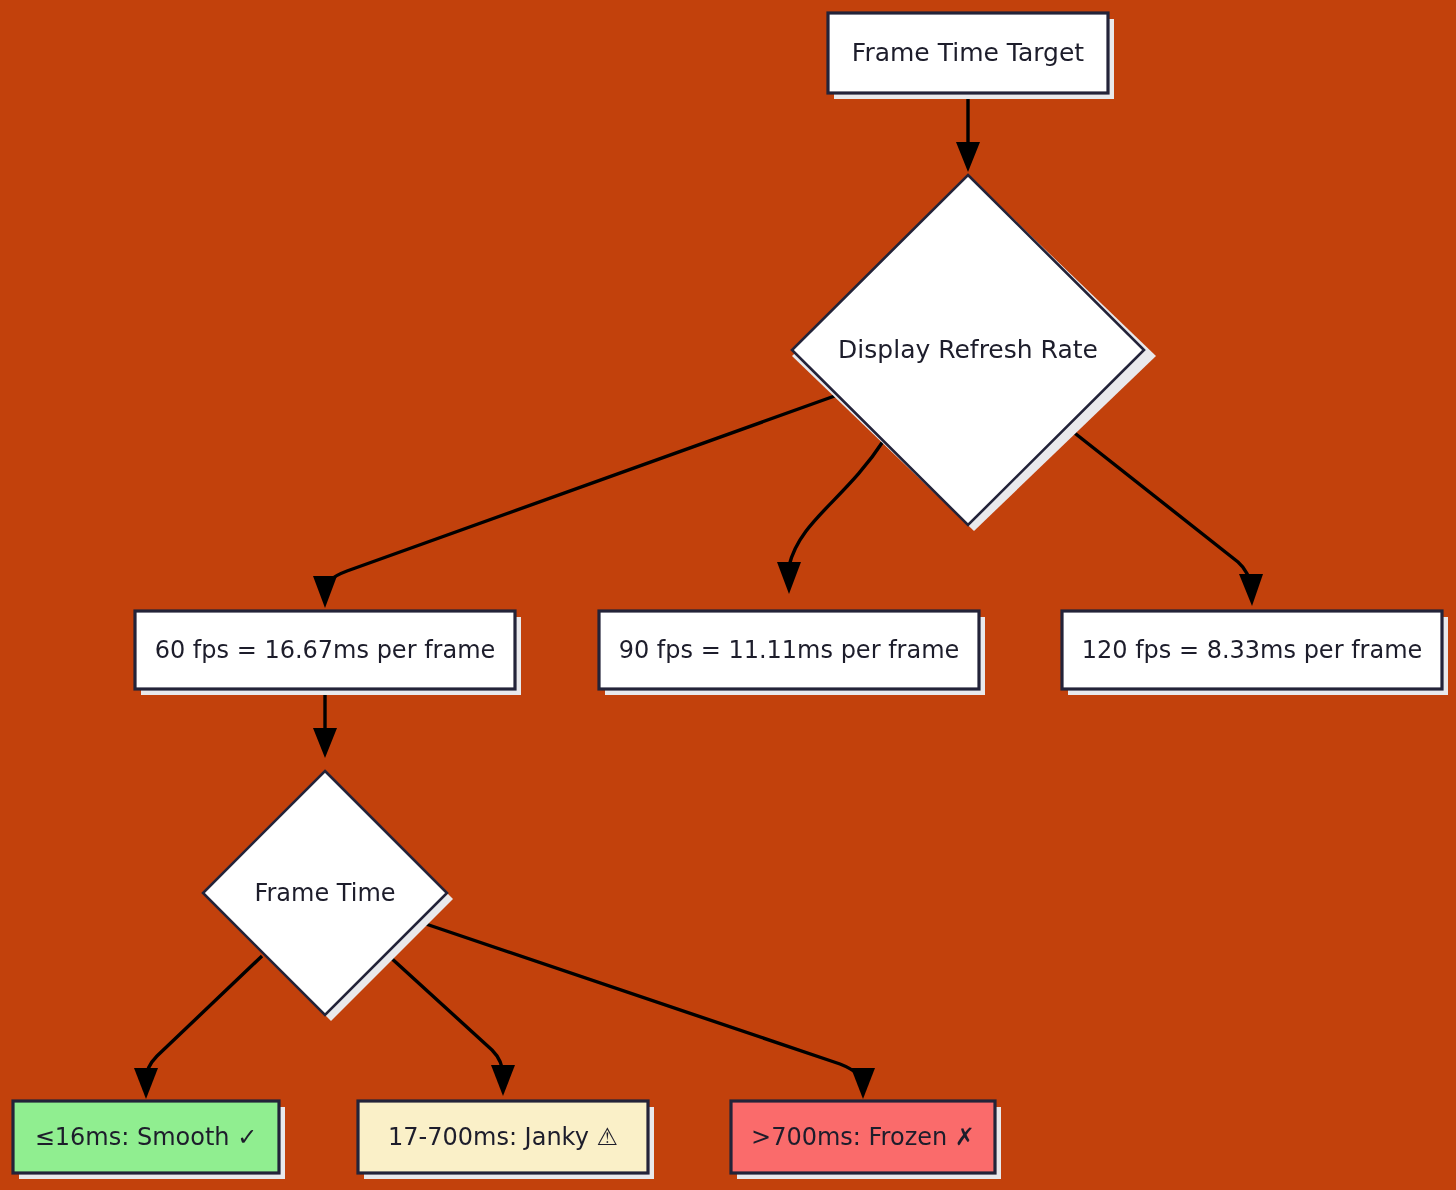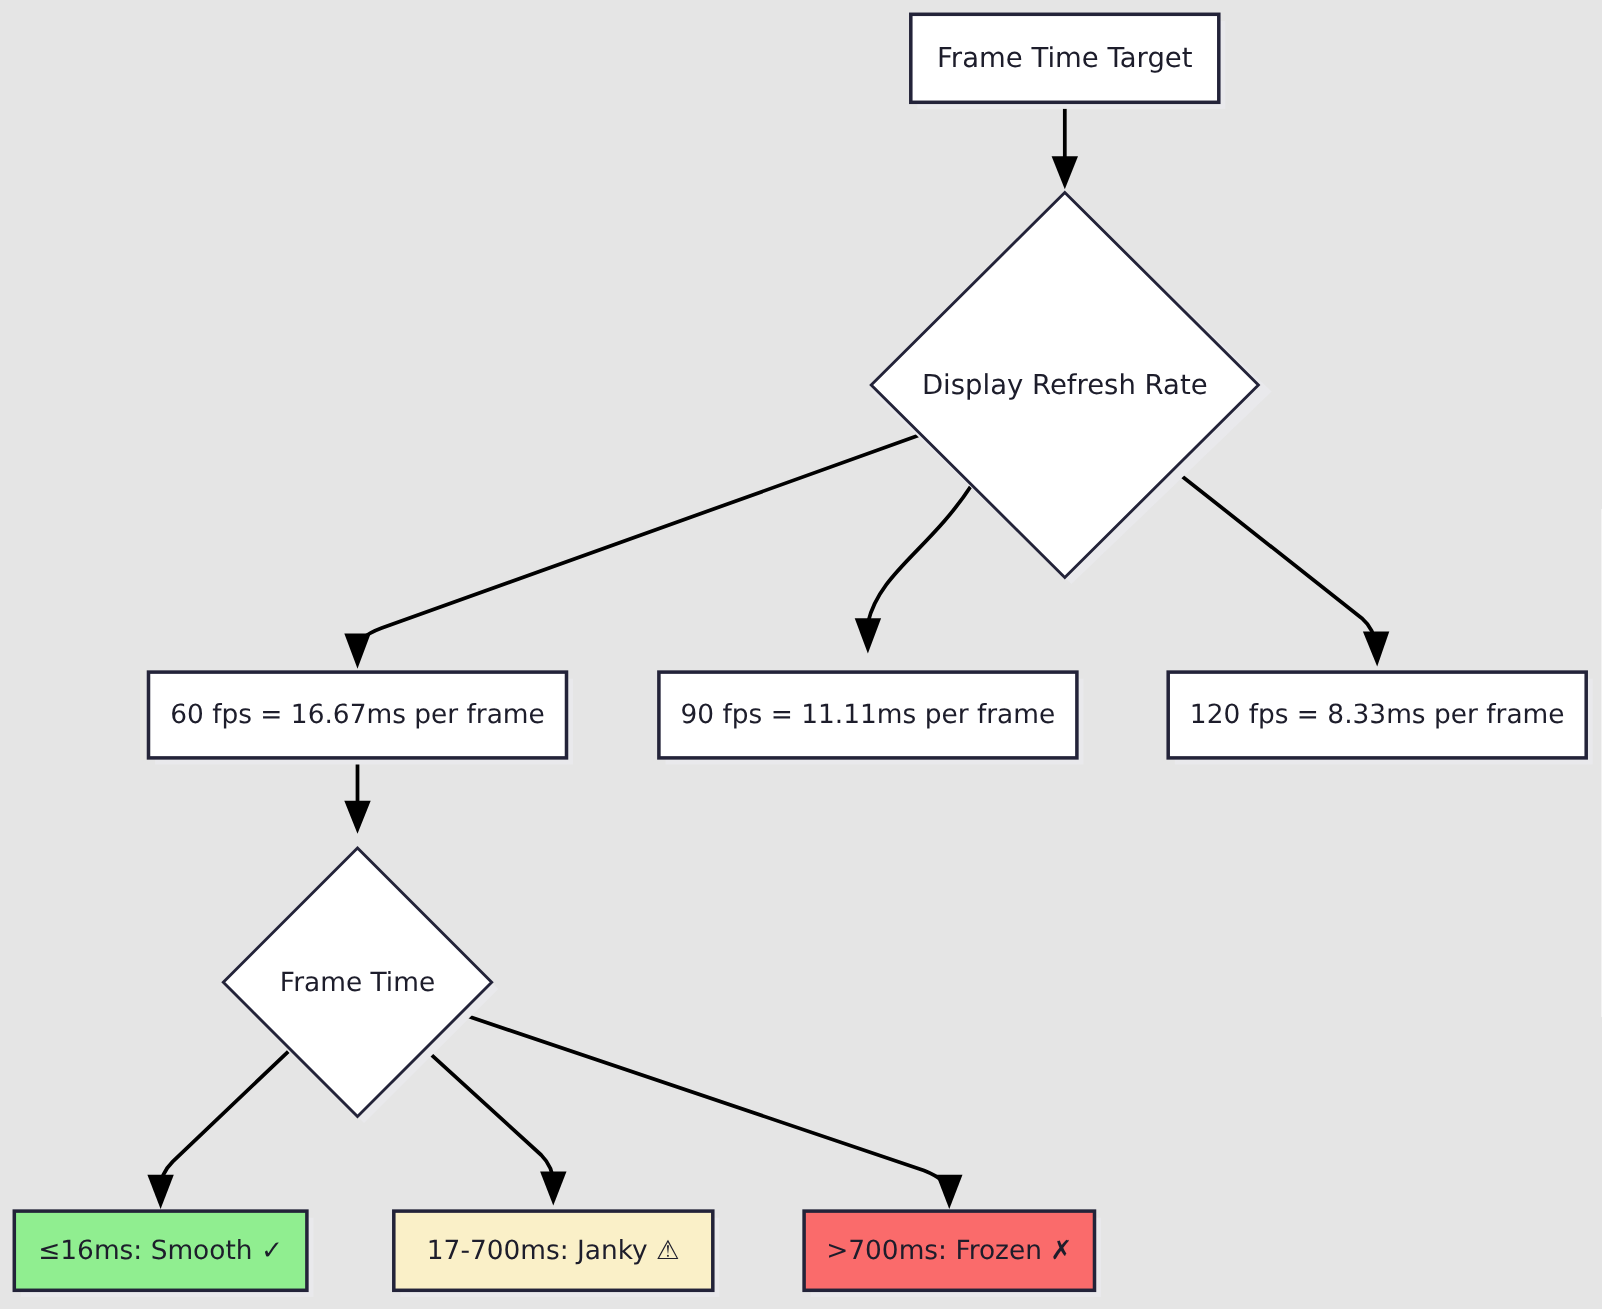--- a/index.html
+++ b/index.html
@@ -10,21 +10,21 @@
   body {
     width: 1456px;
     height: 1190px;
     font-family: "DejaVu Sans", sans-serif;
     overflow: hidden;
   }
   #flowchart-root {
     position: relative;
     width: 1456px;
     height: 1190px;
-    background: #e5e5e5;
+    background: #c2410c;
   }
   svg.diagram {
     display: block;
     width: 1456px;
     height: 1190px;
   }
   .node-shape {
     stroke: #232339;
     stroke-width: 3.2;
   }

